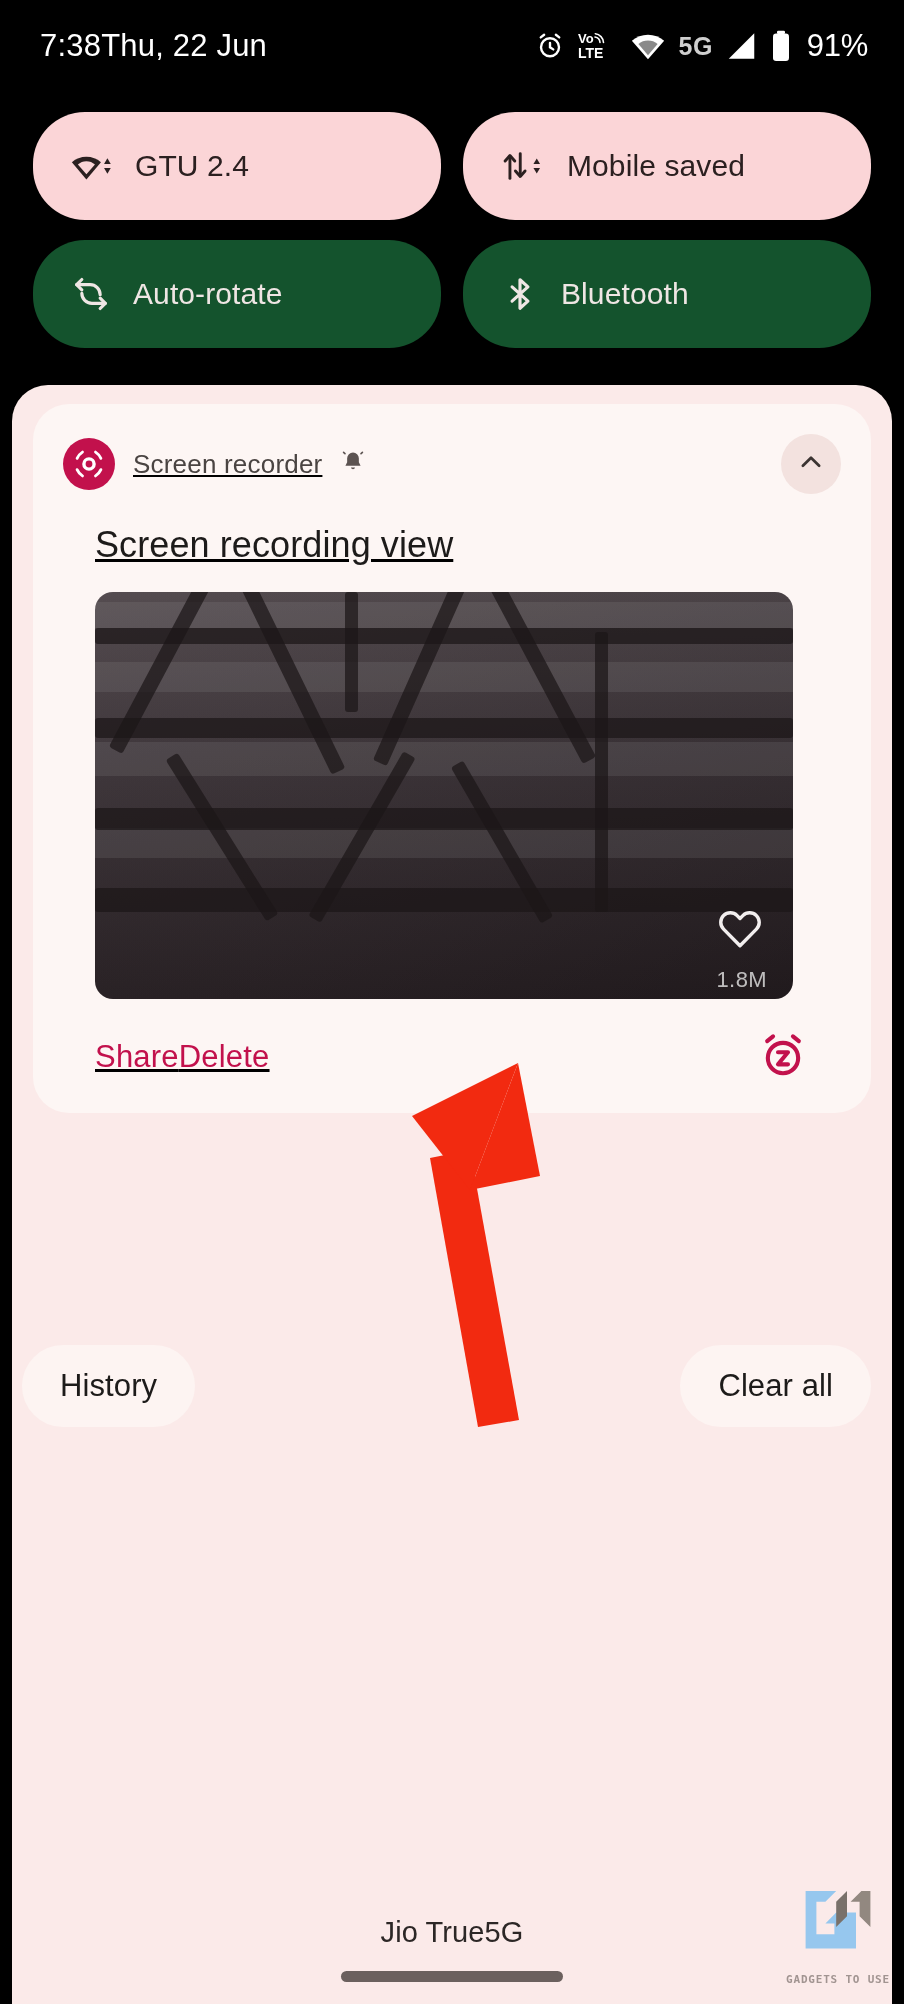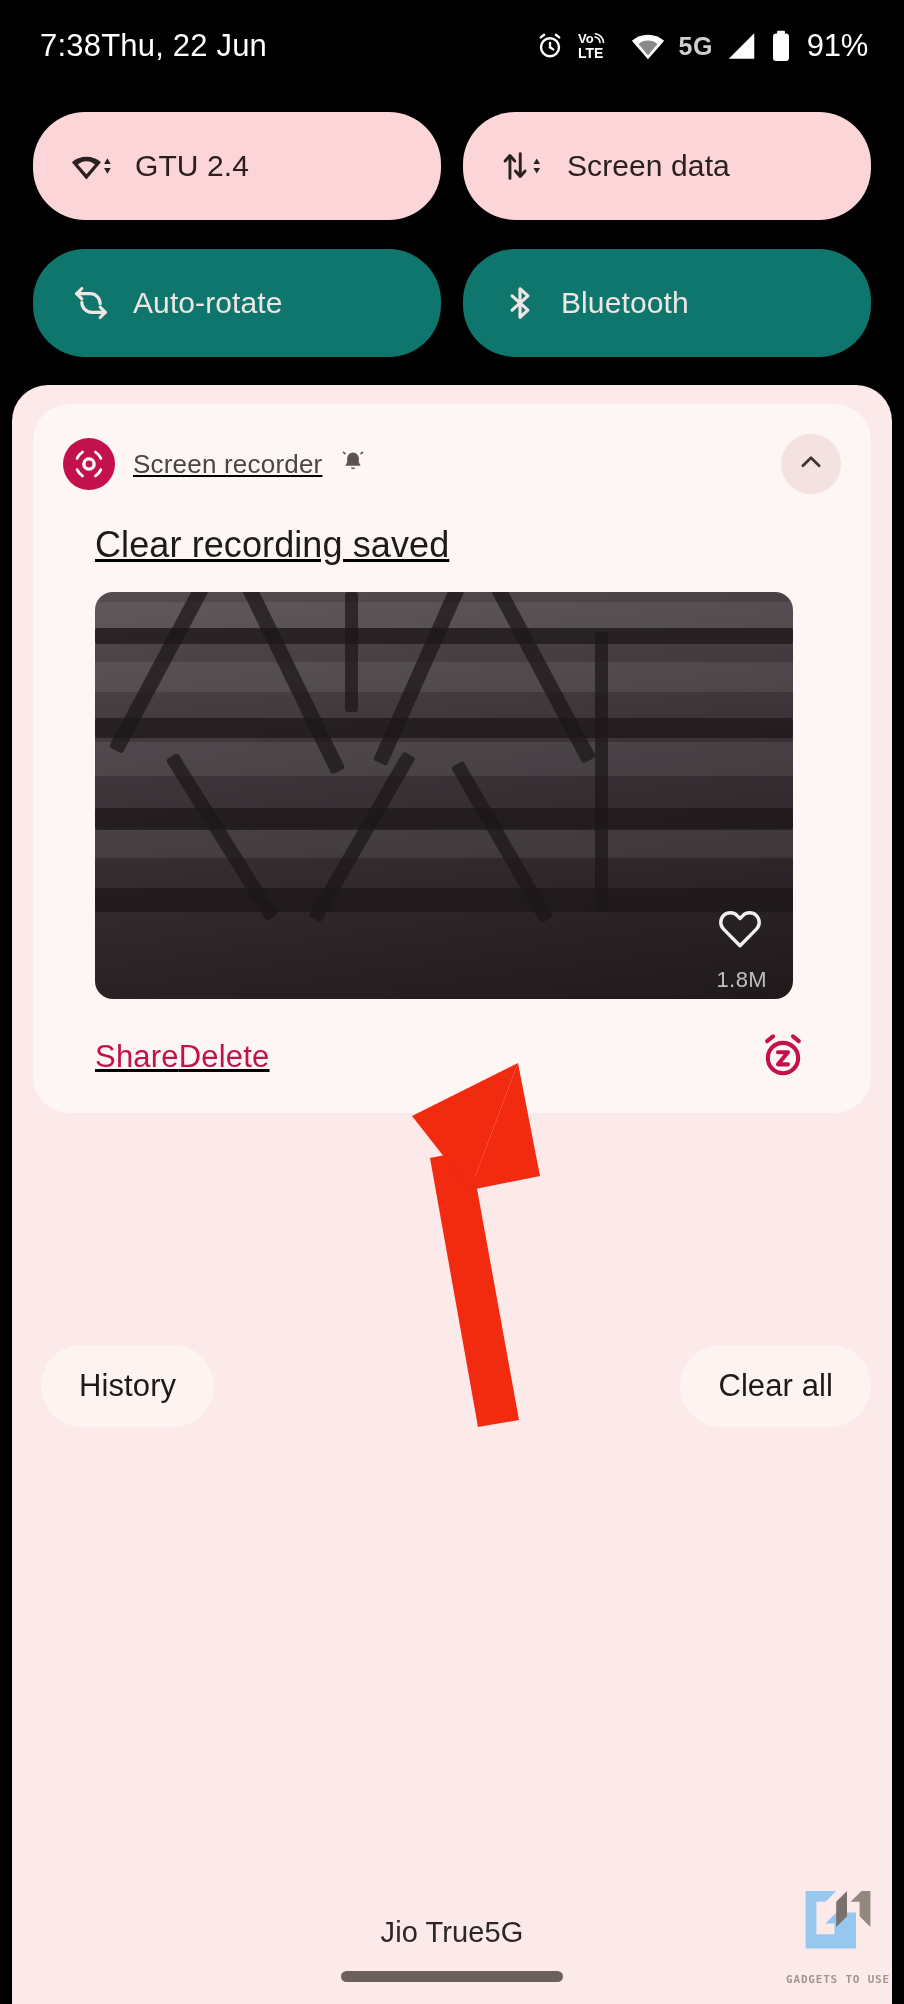--- a/index.html
+++ b/index.html
@@ -40,21 +40,21 @@
     gap: 20px 22px;
   }
   .tile {
     height: 108px; border-radius: 52px;
     display: flex; align-items: center;
     padding-left: 38px; gap: 22px;
     font-size: 30px;
     cursor: pointer; user-select: none;
   }
   .tile.on  { background: #fbd5d7; color: #2b2020; }
-  .tile.off { background: #0f766e; color: #efe6e4; margin-top: 9px; }
+  .tile.off { background: #14532d; color: #efe6e4; }
   .tile .tlabel { white-space: nowrap; letter-spacing: .1px; }
   .tile svg { display: block; flex: 0 0 auto; }
 
   
   .shade {
     position: absolute; top: 385px; left: 12px; right: 12px; bottom: 0;
     background: #fbeae9;
     border-radius: 36px 36px 0 0;
   }
 
@@ -125,21 +125,21 @@
   .action-btn {
     font-size: 31px; color: #c2114c; letter-spacing: .2px;
     background: none; border: none; cursor: pointer;
     font-family: inherit; padding: 0;
   }
   .act-spacer { flex: 1; }
   .snooze { cursor: pointer; flex: 0 0 auto; }
 
   
   .footer-btns {
-    position: absolute; top: 1345px; left: 41px; right: 33px;
+    position: absolute; top: 1345px; left: 22px; right: 33px;
     display: flex; justify-content: space-between; align-items: center;
   }
   .pill {
     height: 82px; padding: 0 38px;
     border-radius: 41px;
     background: #fdf4f2;
     color: #1d1b1a;
     font-size: 31px;
     display: flex; align-items: center; justify-content: center;
     border: none; font-family: inherit; cursor: pointer;
@@ -251,21 +251,21 @@
       <span>
         <svg width="44" height="34" viewBox="0 0 32 24">
           <path d="M6.5 21V5" stroke="#2b2020" stroke-width="2.1" stroke-linecap="round"></path>
           <path d="M3 8.4 6.5 4.4 10 8.4" fill="none" stroke="#2b2020" stroke-width="2.1" stroke-linecap="round" stroke-linejoin="round"></path>
           <path d="M14 3v16" stroke="#2b2020" stroke-width="2.1" stroke-linecap="round"></path>
           <path d="M10.5 15.6 14 19.6l3.5-4" fill="none" stroke="#2b2020" stroke-width="2.1" stroke-linecap="round" stroke-linejoin="round"></path>
           <path d="M26 6.5 28.4 10.6h-4.8Z" fill="#2b2020"></path>
           <path d="M26 17.5 23.6 13.4h4.8Z" fill="#2b2020"></path>
         </svg>
       </span>
-      <span class="tlabel">Screen data</span>
+      <span class="tlabel">Mobile saved</span>
     </div>
 
     <div class="tile off">
       <span>
         <svg width="40" height="40" viewBox="0 0 24 24" fill="none" stroke="#efe6e4" stroke-width="1.9" stroke-linecap="round" stroke-linejoin="round">
           <path d="M6.5 9.5 3.4 6.4l3.1-3.1"></path>
           <path d="M3.4 6.4h8.1a6 6 0 0 1 6 6"></path>
           <path d="M17.5 14.5l3.1 3.1-3.1 3.1"></path>
           <path d="M20.6 17.6h-8.1a6 6 0 0 1-6-6"></path>
         </svg>
@@ -308,21 +308,21 @@
       <span class="head-spacer"></span>
       <span class="collapse-btn">
         <span>
           <svg width="30" height="30" viewBox="0 0 24 24" fill="none" stroke="#3b3432" stroke-width="2.2" stroke-linecap="round" stroke-linejoin="round">
             <path d="M5.5 15 12 8.6 18.5 15"></path>
           </svg>
         </span>
       </span>
     </div>
 
-    <div class="notif-title">Clear recording saved</div>
+    <div class="notif-title">Screen recording view</div>
 
     <div class="thumb">
 
       <div class="slat" style="left:0; top:10px; width:100%; height:26px;"></div>
       <div class="slat" style="left:0; top:70px; width:100%; height:30px;"></div>
       <div class="slat" style="left:0; top:150px; width:100%; height:34px;"></div>
       <div class="slat" style="left:0; top:236px; width:100%; height:30px;"></div>
 
       <div class="beam" style="left:0; top:36px; width:100%; height:16px;"></div>
       <div class="beam" style="left:0; top:126px; width:100%; height:20px;"></div>

